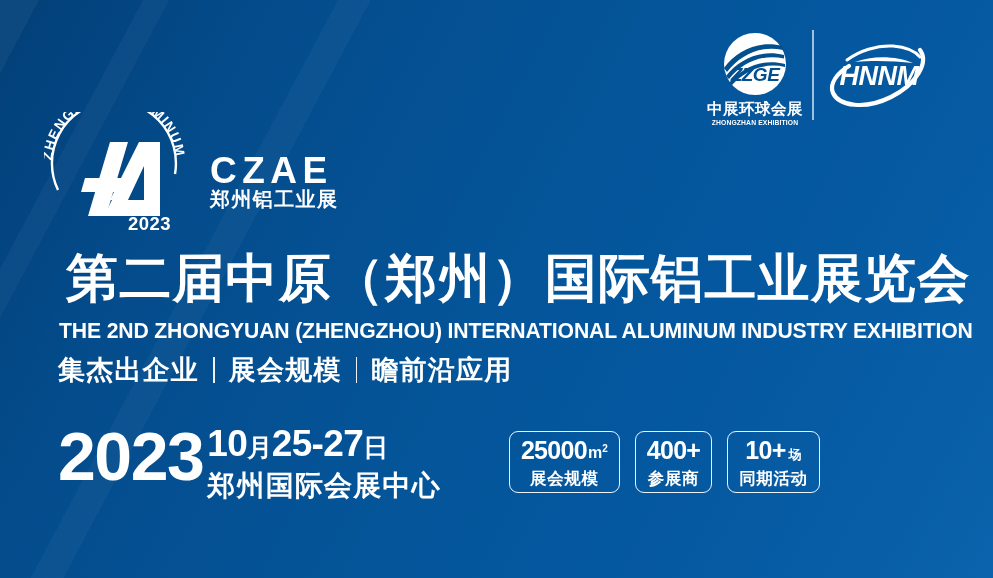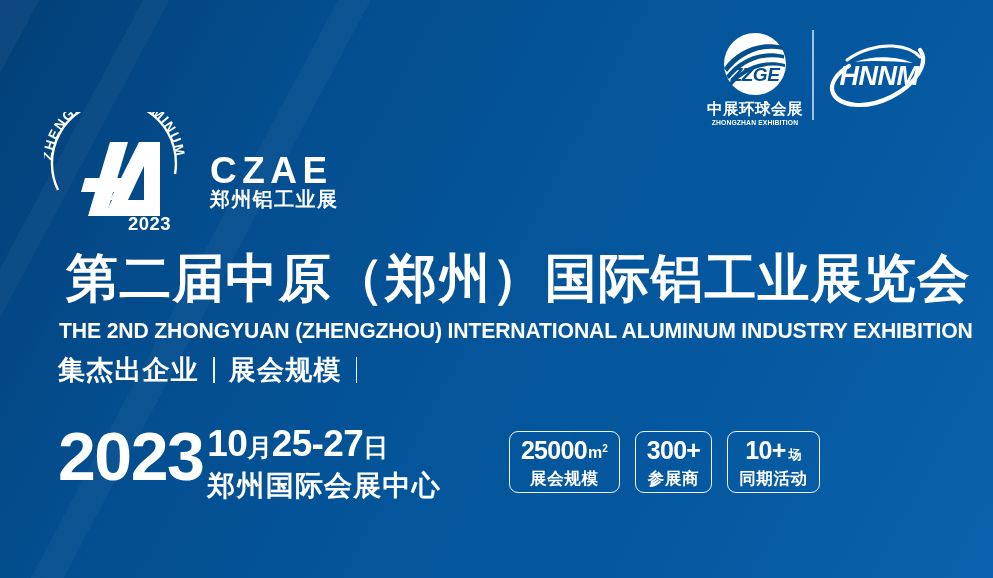--- a/index.html
+++ b/index.html
@@ -330,20 +330,21 @@
   <div class="headline">
     <h1 class="title-cn">第二届中原（郑州）国际铝工业展览会</h1>
     <div class="title-en">THE 2ND ZHONGYUAN (ZHENGZHOU) INTERNATIONAL ALUMINUM INDUSTRY EXHIBITION</div>
   </div>
 
   <div class="tagline">
     <span>集杰出企业</span>
     <span class="sep"></span>
     <span>展会规模</span>
     <span class="sep"></span>
+    <span>瞻前沿应用</span>
   </div>
 
   <div class="info-row">
     <div class="year">2023</div>
 
     <div class="datevenue">
       <div class="dateline">
         <span class="big">10</span><span class="unit">月</span><span class="big">25-27</span><span class="unit">日</span>
       </div>
       <div class="venue">郑州国际会展中心</div>
@@ -354,21 +355,21 @@
       <div class="stat-box">
         <div class="stat-value">
           <span class="num">25000</span>
           <span class="sup"><span>m</span><sup>2</sup></span>
         </div>
         <div class="stat-label">展会规模</div>
       </div>
 
       <div class="stat-box">
         <div class="stat-value">
-          <span class="num">300+</span>
+          <span class="num">400+</span>
         </div>
         <div class="stat-label">参展商</div>
       </div>
 
       <div class="stat-box">
         <div class="stat-value">
           <span class="num">10+</span>
           <span class="suffix-cn">场</span>
         </div>
         <div class="stat-label">同期活动</div>

